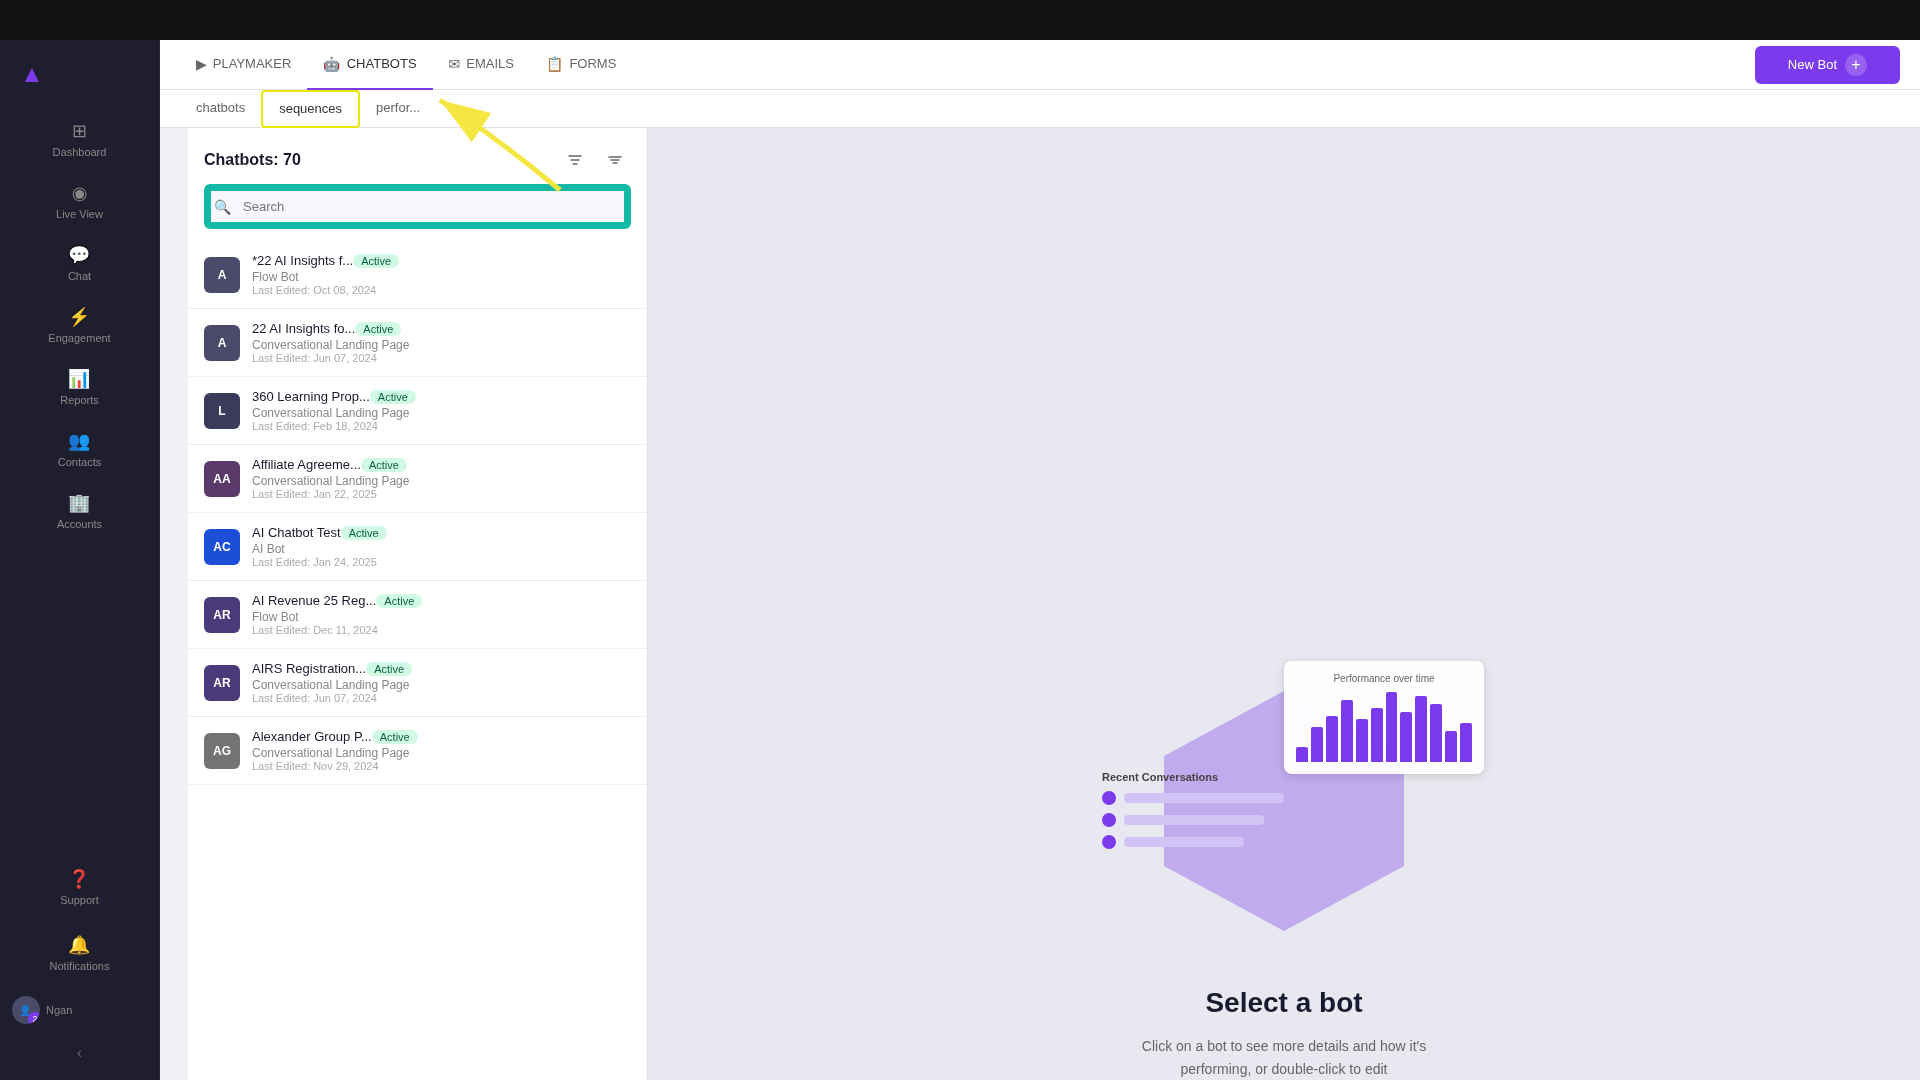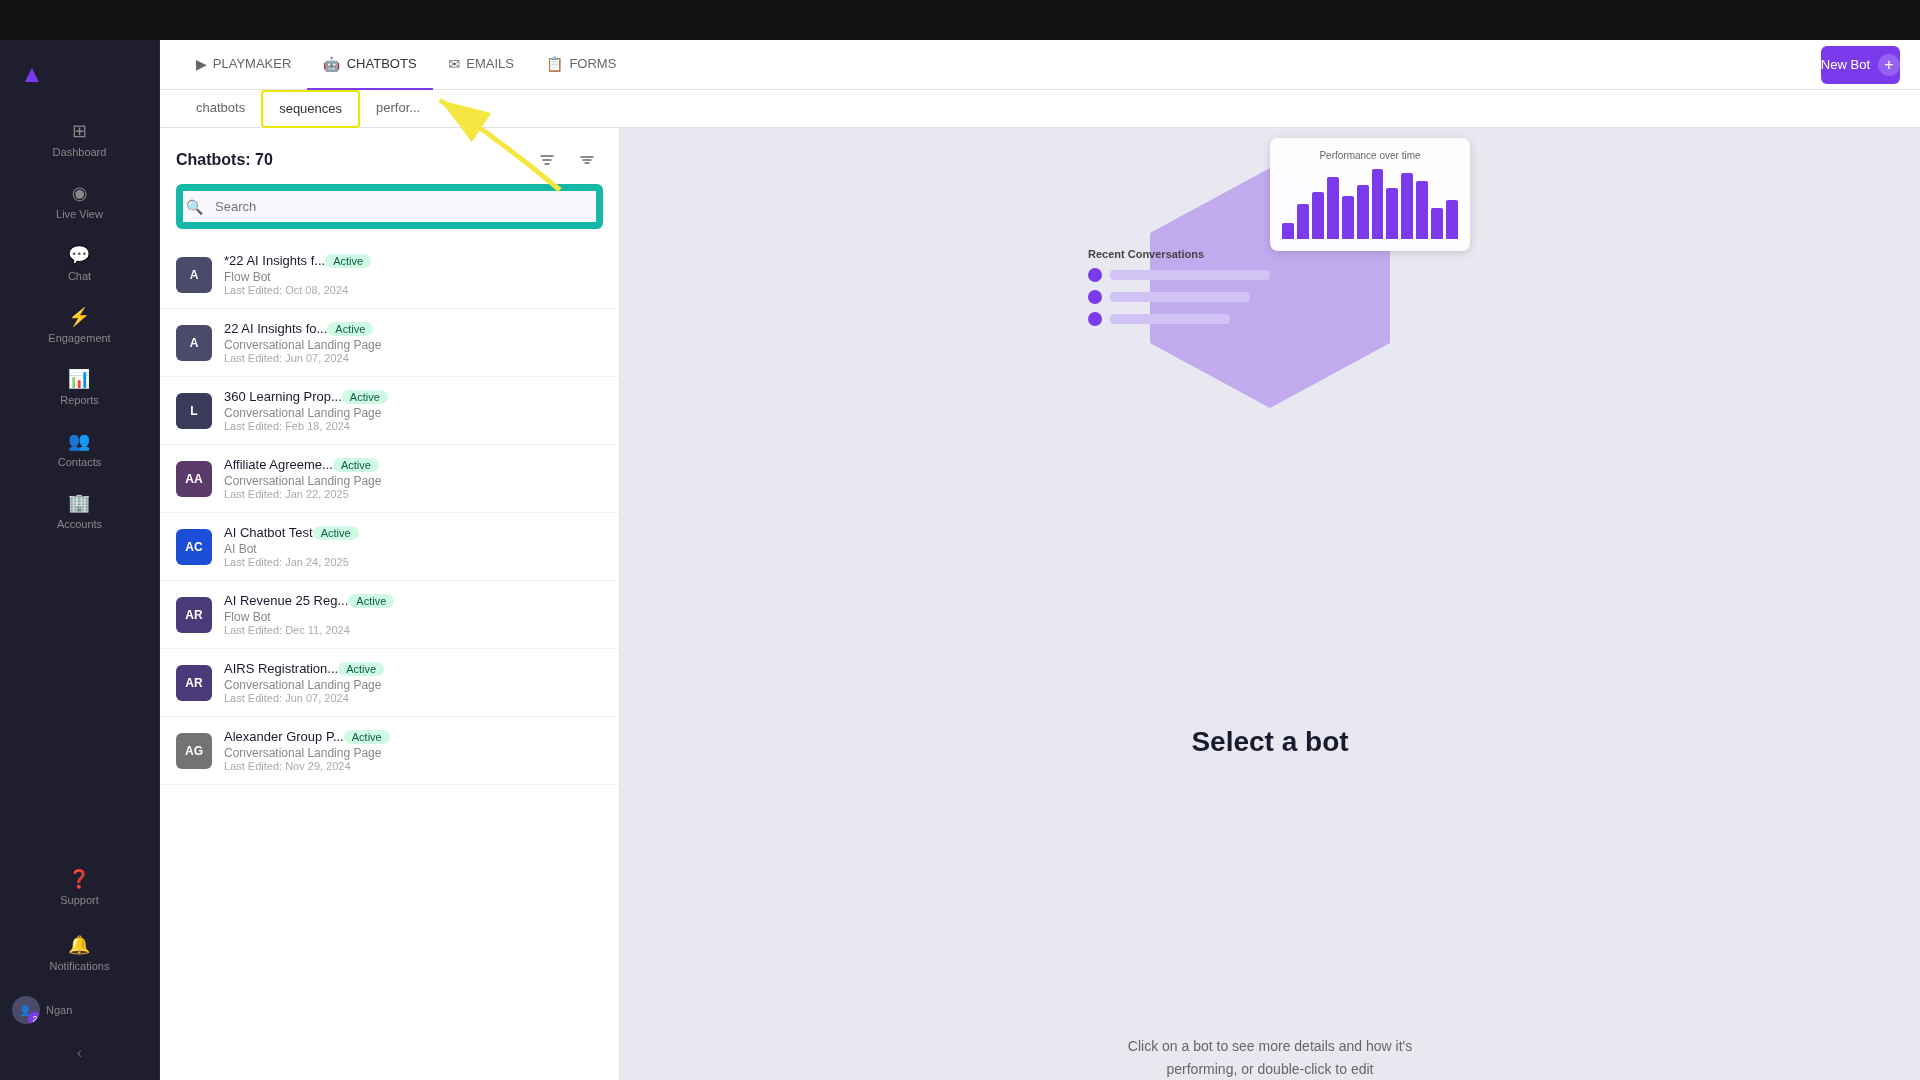--- a/index.html
+++ b/index.html
@@ -23,34 +23,34 @@
     
     .content-area { flex: 1; display: flex; flex-direction: column; background: #f0f0f5; }
 
     
     .top-nav { background: #fff; border-bottom: 1px solid #e0e0e0; padding: 0 20px; display: flex; align-items: center; justify-content: space-between; height: 50px; }
     .nav-tabs { display: flex; align-items: center; gap: 0; }
     .nav-tab { display: flex; align-items: center; gap: 6px; padding: 0 16px; height: 50px; font-size: 13px; color: #666; cursor: pointer; border-bottom: 2px solid transparent; }
     .nav-tab.active { color: #333; border-bottom-color: #7c3aed; }
     .nav-tab .tab-icon { font-size: 14px; }
 
-    .new-bot-btn { display: flex; align-items: center; gap: 8px; background: #7c3aed; color: white; border: none; padding: 8px 0; border-radius: 6px; cursor: pointer; font-size: 13px; font-weight: 500; }
+    .new-bot-btn { display: flex; align-items: center; gap: 8px; background: #7c3aed; color: white; border: none; padding: 8px 33px; border-radius: 6px; cursor: pointer; font-size: 13px; font-weight: 500; }
     .new-bot-btn .plus { background: rgba(255,255,255,0.2); border-radius: 50%; width: 22px; height: 22px; display: flex; align-items: center; justify-content: center; font-size: 16px; }
 
     
     .sub-nav { background: #fff; border-bottom: 1px solid #e0e0e0; padding: 0 20px; display: flex; align-items: center; gap: 0; height: 38px; }
     .sub-tab { padding: 0 16px; height: 38px; display: flex; align-items: center; font-size: 13px; color: #666; cursor: pointer; border-bottom: 2px solid transparent; }
     .sub-tab.highlighted { background: #fff; border: 2px solid #e8e800; border-radius: 4px; color: #333; font-weight: 500; }
 
     
     .arrow-container { position: relative; }
     .arrow-svg { position: absolute; top: -10px; left: 240px; z-index: 100; pointer-events: none; }
 
     
-    .split-layout { display: flex; flex: 1; overflow: hidden; }
+    .split-layout { display: flex; flex: 1; overflow: hidden; padding-left: 28px; }
 
     
     .bot-list-panel { width: 460px; background: #fff; border-right: 1px solid #e0e0e0; display: flex; flex-direction: column; }
     .bot-list-header { padding: 16px 16px 8px; display: flex; align-items: center; justify-content: space-between; }
     .bot-list-title { font-size: 16px; font-weight: 600; color: #1a1a2e; }
     .header-actions { display: flex; gap: 8px; }
     .icon-btn { width: 32px; height: 32px; border: none; background: none; cursor: pointer; display: flex; align-items: center; justify-content: center; color: #666; border-radius: 4px; }
 
     .search-box { margin: 0 16px 12px; position: relative; }
     .search-box input { width: 100%; padding: 8px 12px 8px 32px; border: 7px solid #14b8a6; border-radius: 6px; font-size: 13px; color: #333; outline: none; background: #f8f8fc; }
@@ -65,21 +65,21 @@
     .bot-info { flex: 1; min-width: 0; }
     .bot-name-row { display: flex; align-items: center; margin-bottom: 2px; }
     .bot-name { font-size: 13px; font-weight: 500; color: #1a1a2e; white-space: nowrap; overflow: hidden; text-overflow: ellipsis; max-width: 160px; }
     .status-badge { padding: 1px 8px; border-radius: 10px; font-size: 11px; font-weight: 500; }
     .status-active { background: #d1fae5; color: #065f46; }
     .bot-type { font-size: 12px; color: #888; }
     .bot-date { font-size: 11px; color: #aaa; }
     .bot-more { color: #aaa; font-size: 18px; cursor: pointer; padding: 4px; opacity: 0; }
 
     
-    .right-panel { flex: 1; background: #e8e8f0; display: flex; flex-direction: column; align-items: center; justify-content: space-between; gap: 16px; }
+    .right-panel { flex: 1; background: #e8e8f0; display: flex; flex-direction: column; align-items: center; justify-content: flex-end; gap: 16px; }
     .illustration { position: relative; width: 400px; height: 320px; display: flex; align-items: center; justify-content: center; }
 
     .select-bot-title { font-size: 28px; font-weight: 600; color: #1a1a2e; }
     .select-bot-desc { font-size: 14px; color: #666; text-align: center; max-width: 320px; line-height: 1.6; }
     .recent-item { display: flex; align-items: center; gap: 8px; }
     .recent-dot { width: 14px; height: 14px; border-radius: 50%; background: #7c3aed; flex-shrink: 0; }
     .recent-line { width: 160px; height: 10px; background: #d1c4f5; border-radius: 4px; }
   </style>
 </head>
 <body>

